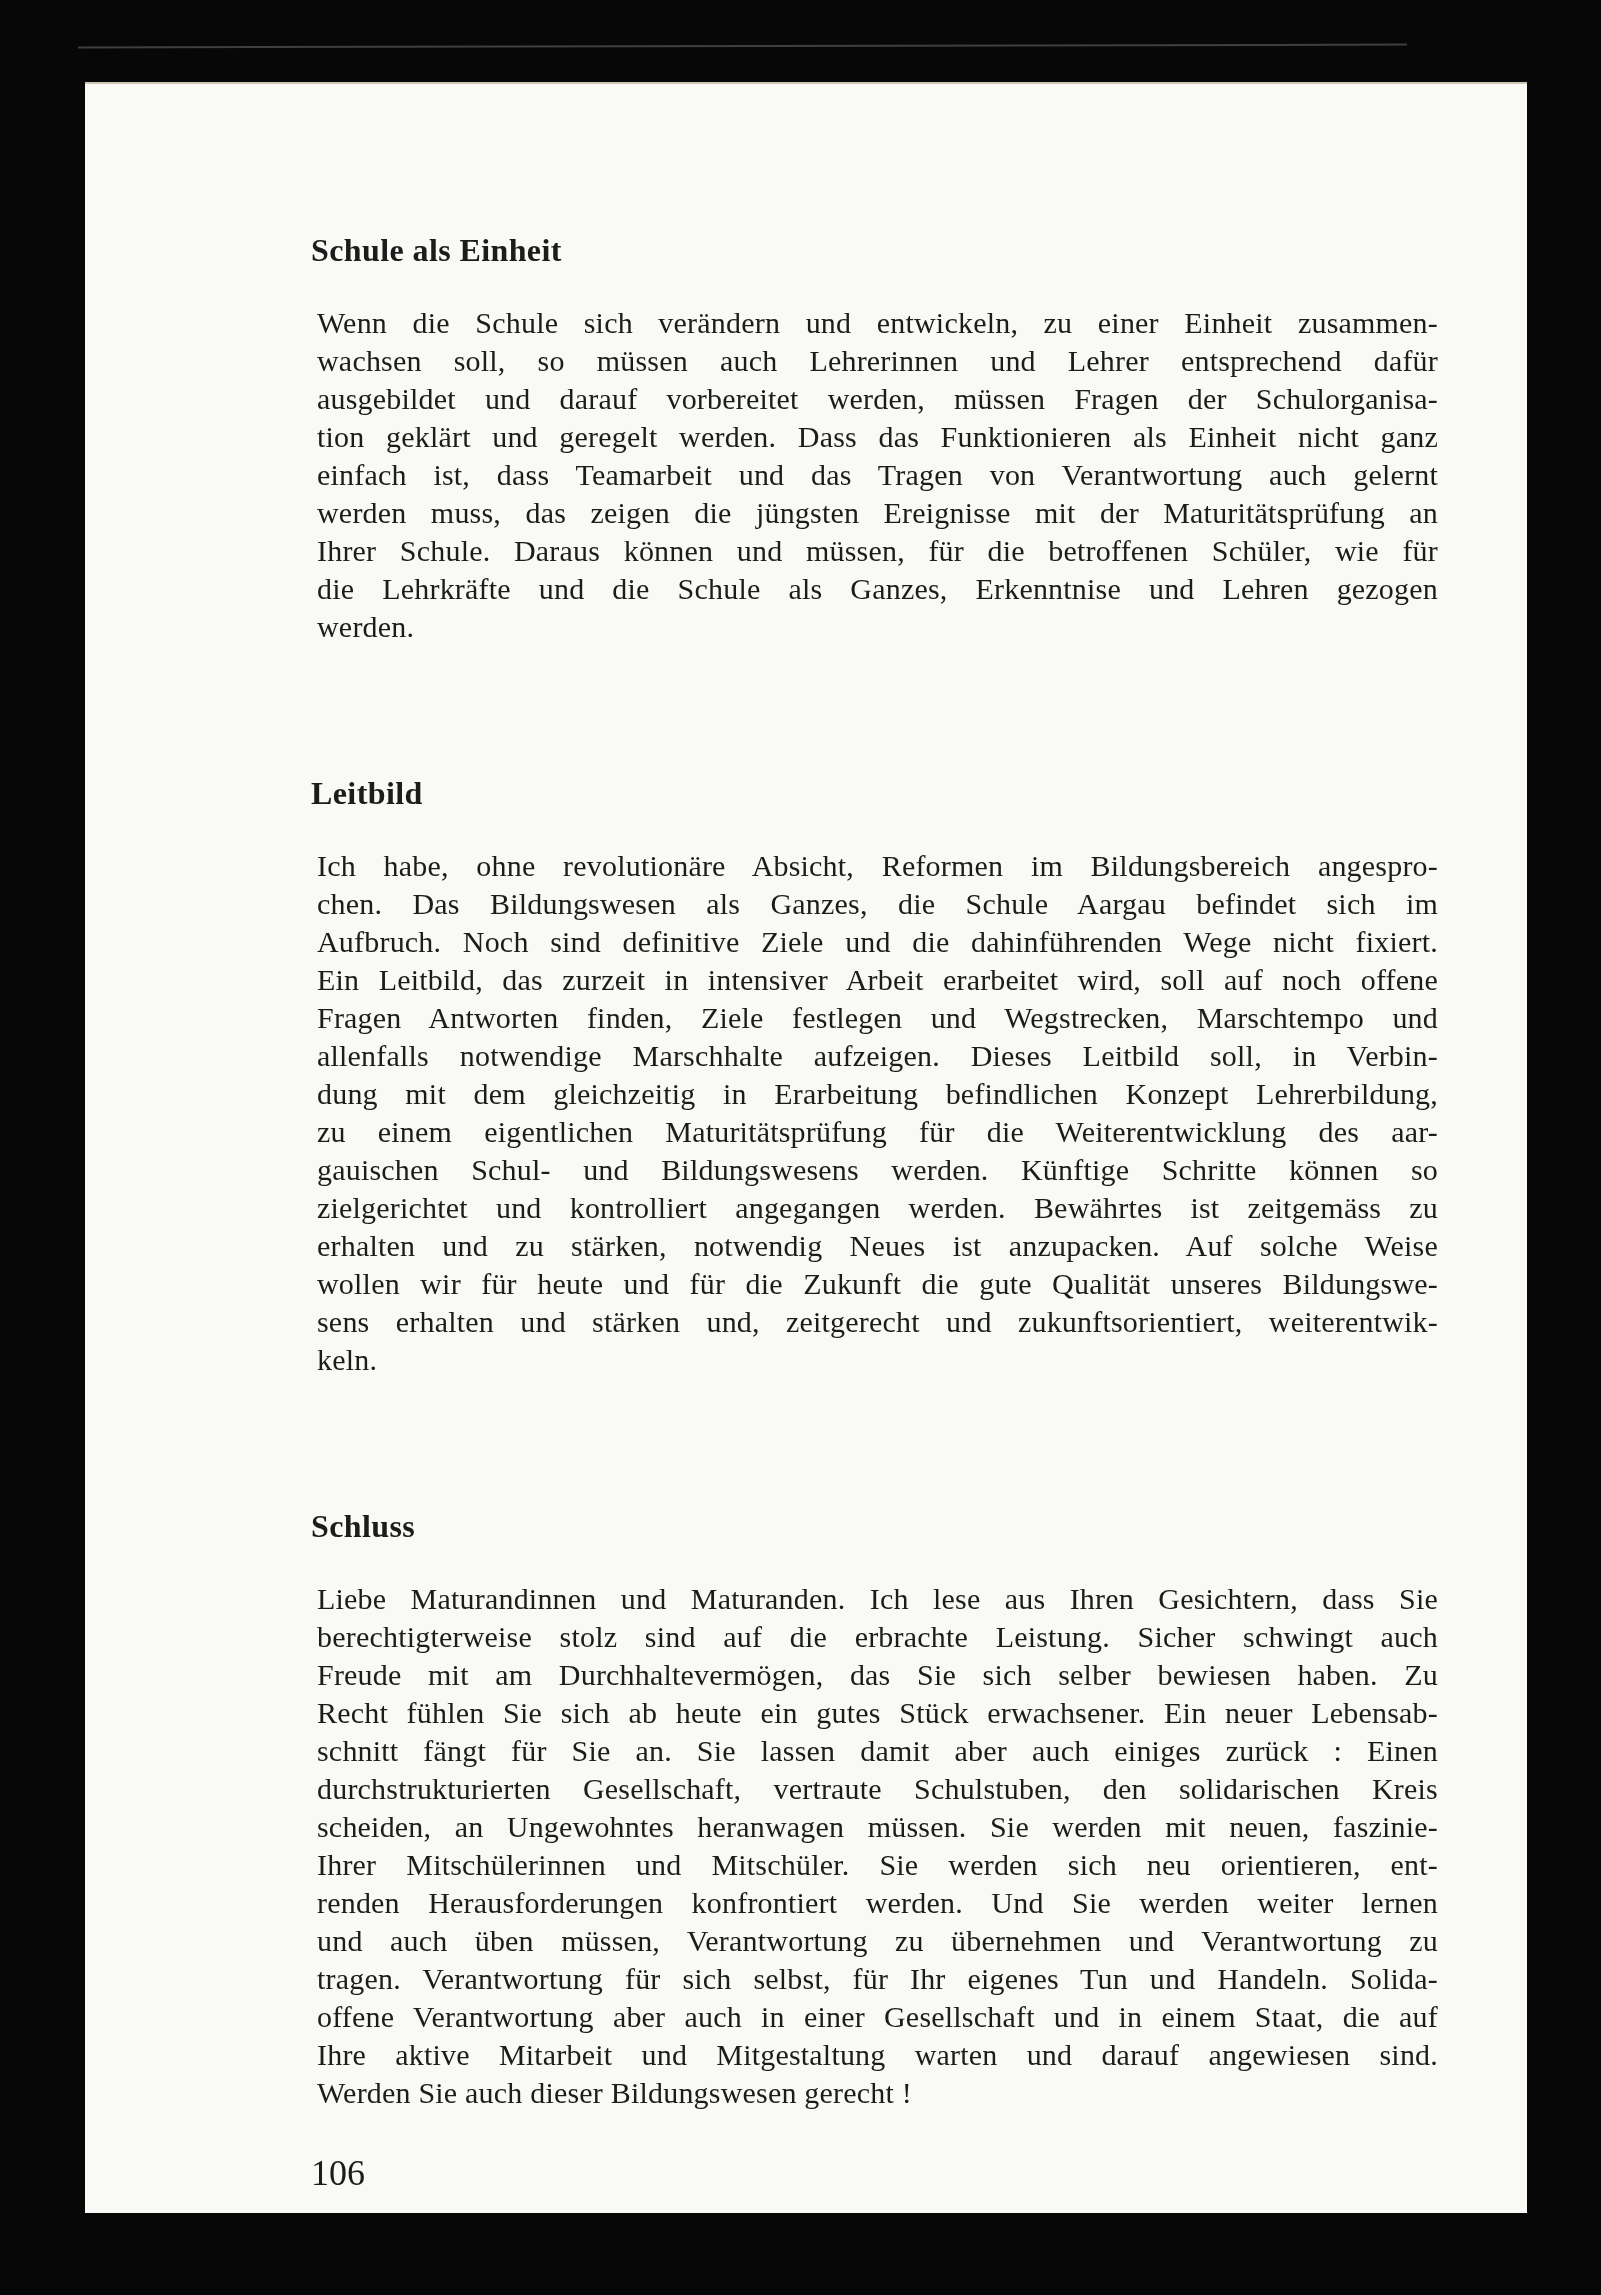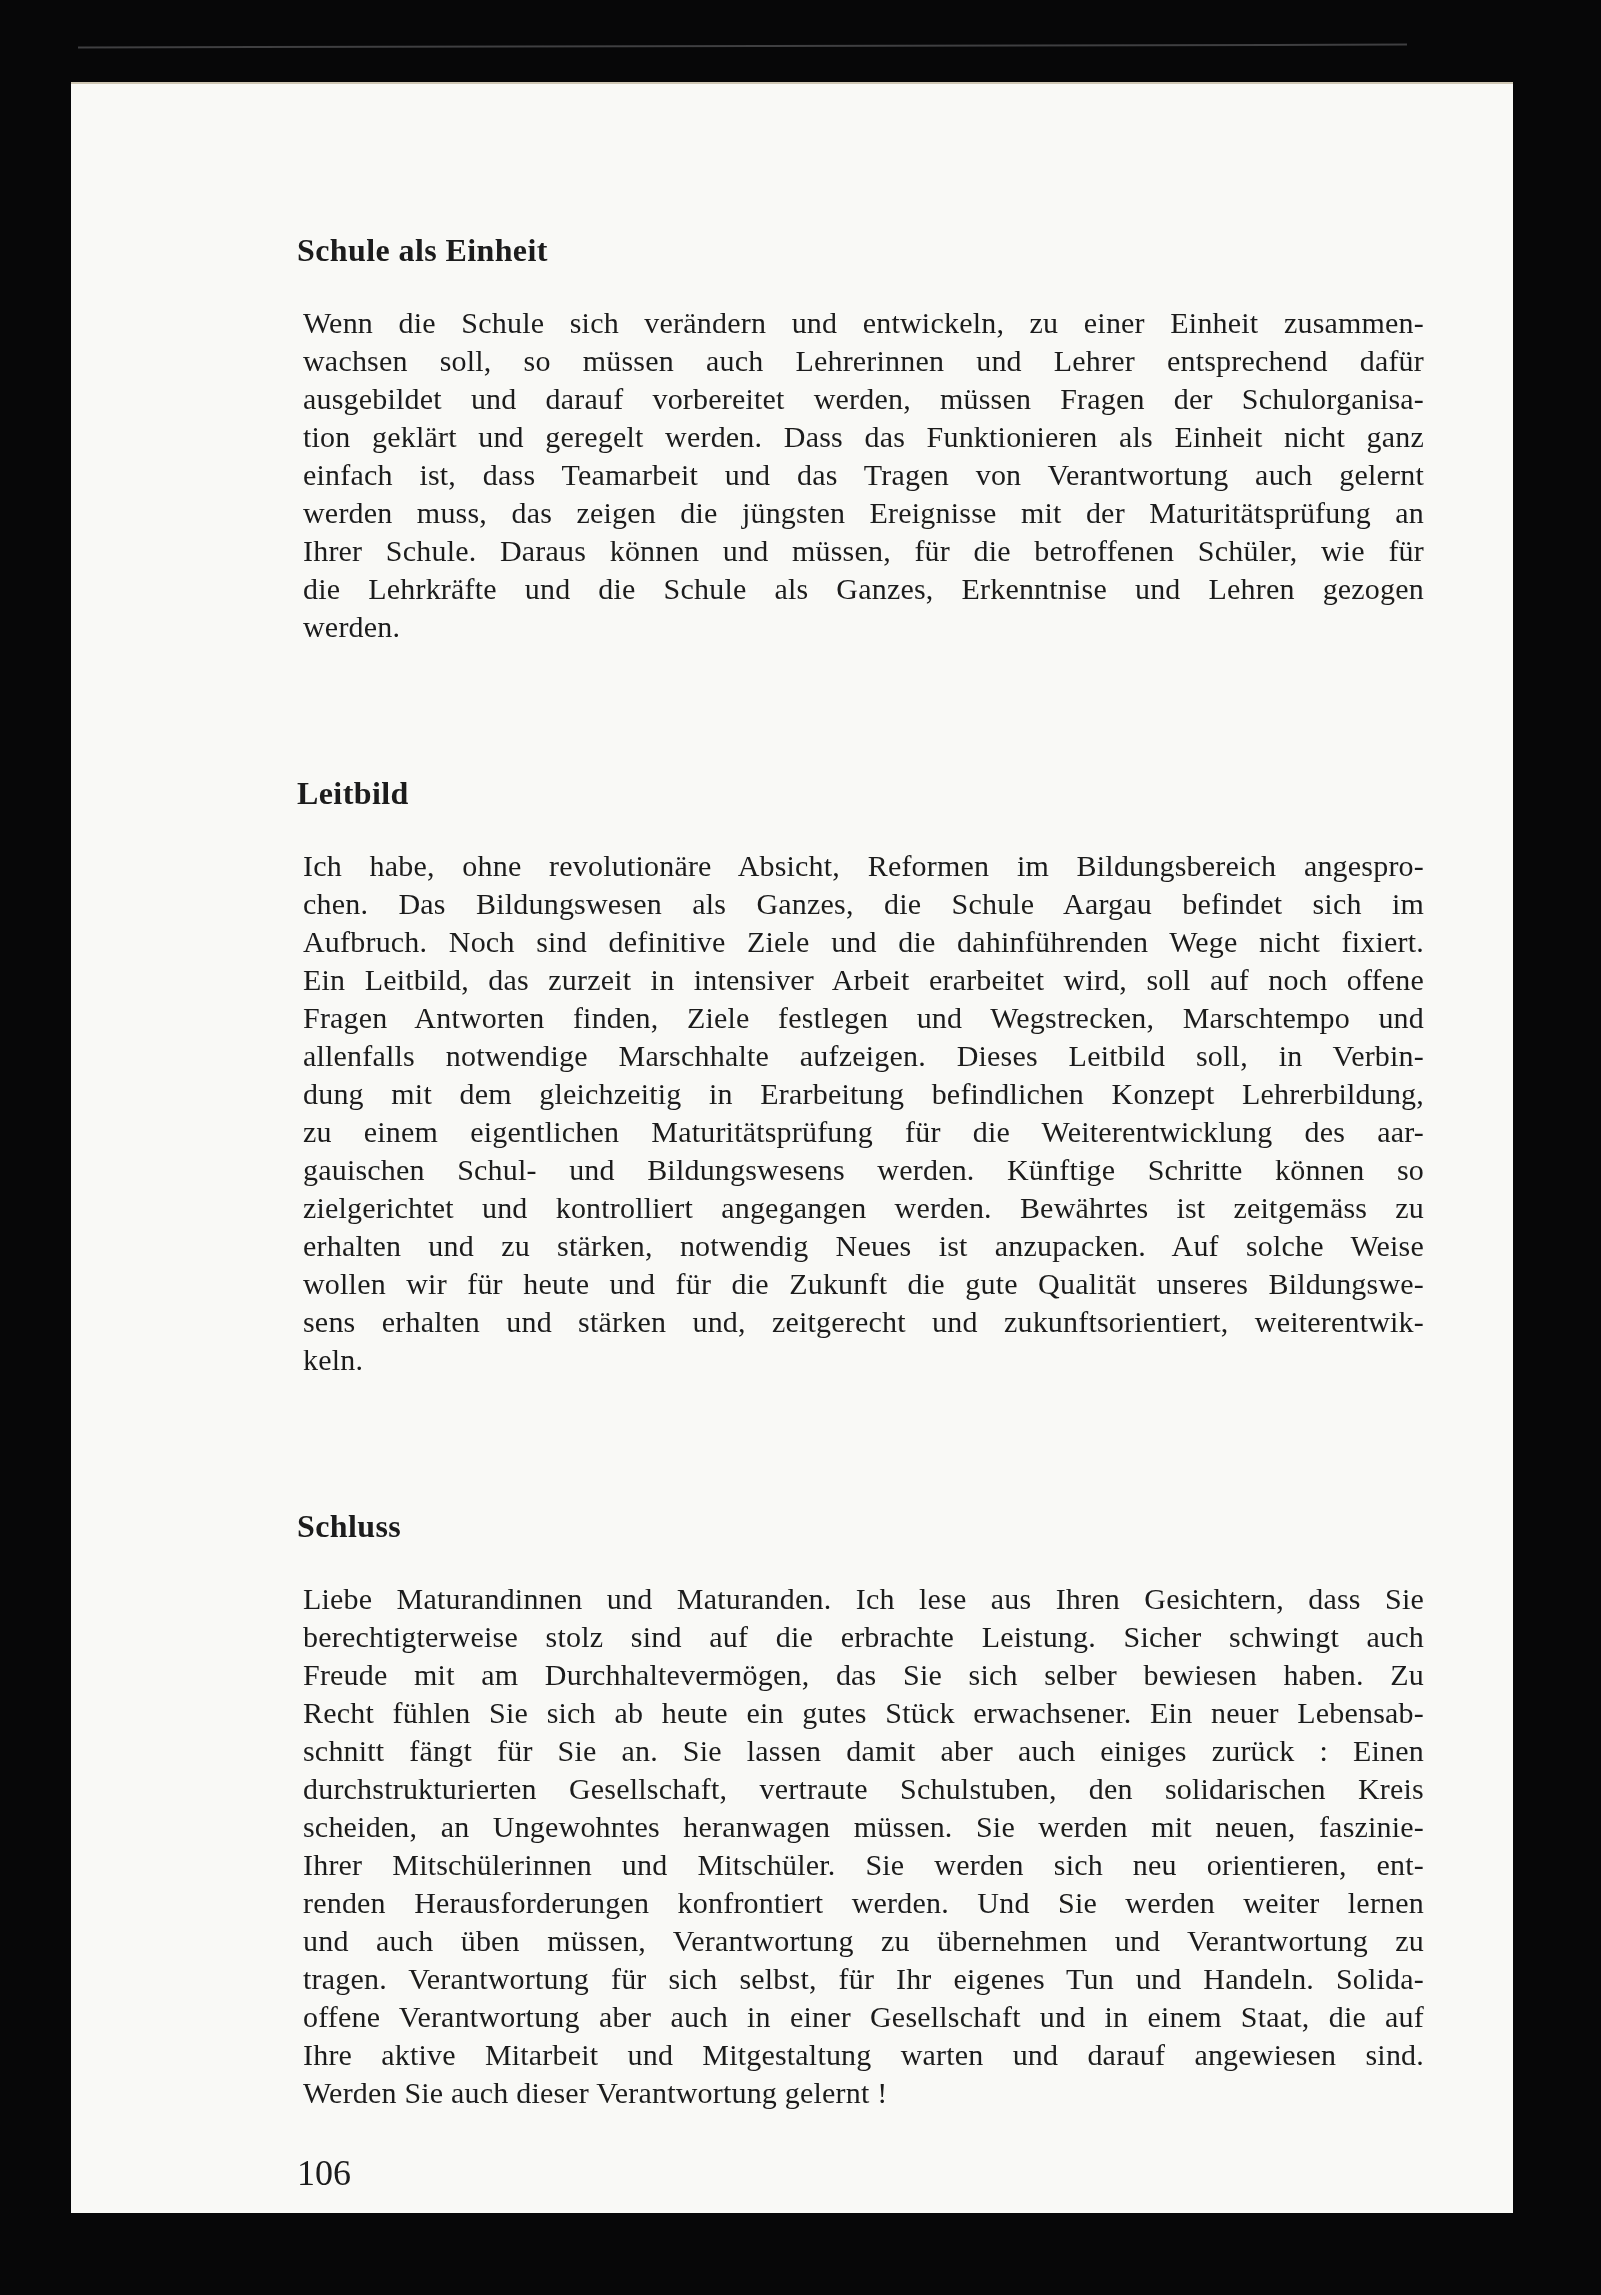--- a/index.html
+++ b/index.html
@@ -12,21 +12,21 @@
   }
   .edge-line {
     position: absolute;
     left: 78px; top: 45px;
     width: 1329px; height: 2.4px;
     background: #3f3f41;
     transform: rotate(-0.12deg);
   }
   .paper {
     position: absolute;
-    left: 71px; top: 82px;
+    left: 85px; top: 82px;
     width: 1442px; height: 2131px;
     background: #f9f9f6;
     border-top: 2.4px solid #cfc7b4;
     box-sizing: border-box;
     padding: 147px 95px 16px 226px;
     color: #1c1c1c;
   }
   .section + .section { margin-top: 128px; }
   .section h2 {
     margin: 0 0 35px 0;
@@ -102,20 +102,20 @@
         <div class="tline">Recht fühlen Sie sich ab heute ein gutes Stück erwachsener. Ein neuer Lebensab-</div>
         <div class="tline">schnitt fängt für Sie an. Sie lassen damit aber auch einiges zurück : Einen</div>
         <div class="tline">durchstrukturierten Gesellschaft, vertraute Schulstuben, den solidarischen Kreis</div>
         <div class="tline">scheiden, an Ungewohntes heranwagen müssen. Sie werden mit neuen, faszinie-</div>
         <div class="tline">Ihrer Mitschülerinnen und Mitschüler. Sie werden sich neu orientieren, ent-</div>
         <div class="tline">renden Herausforderungen konfrontiert werden. Und Sie werden weiter lernen</div>
         <div class="tline">und auch üben müssen, Verantwortung zu übernehmen und Verantwortung zu</div>
         <div class="tline">tragen. Verantwortung für sich selbst, für Ihr eigenes Tun und Handeln. Solida-</div>
         <div class="tline">offene Verantwortung aber auch in einer Gesellschaft und in einem Staat, die auf</div>
         <div class="tline">Ihre aktive Mitarbeit und Mitgestaltung warten und darauf angewiesen sind.</div>
-        <div class="tline tlast">Werden Sie auch dieser Verantwortung gelernt !</div>
+        <div class="tline tlast">Werden Sie auch dieser Bildungswesen gerecht !</div>
       </div>
   </div>
 
   <div class="pagenum">106</div>
 
 </div>
 
 
 </body></html>

